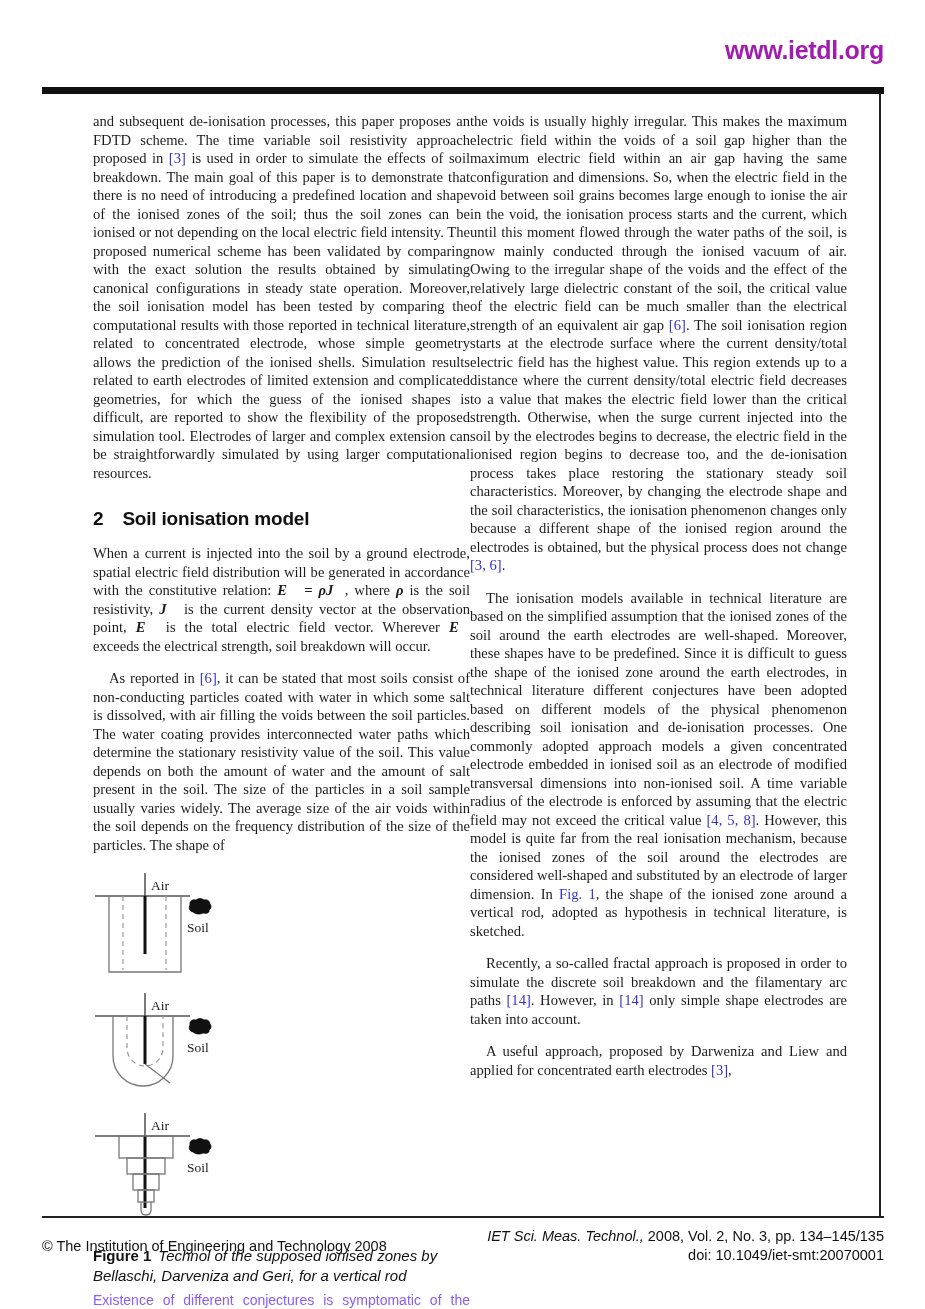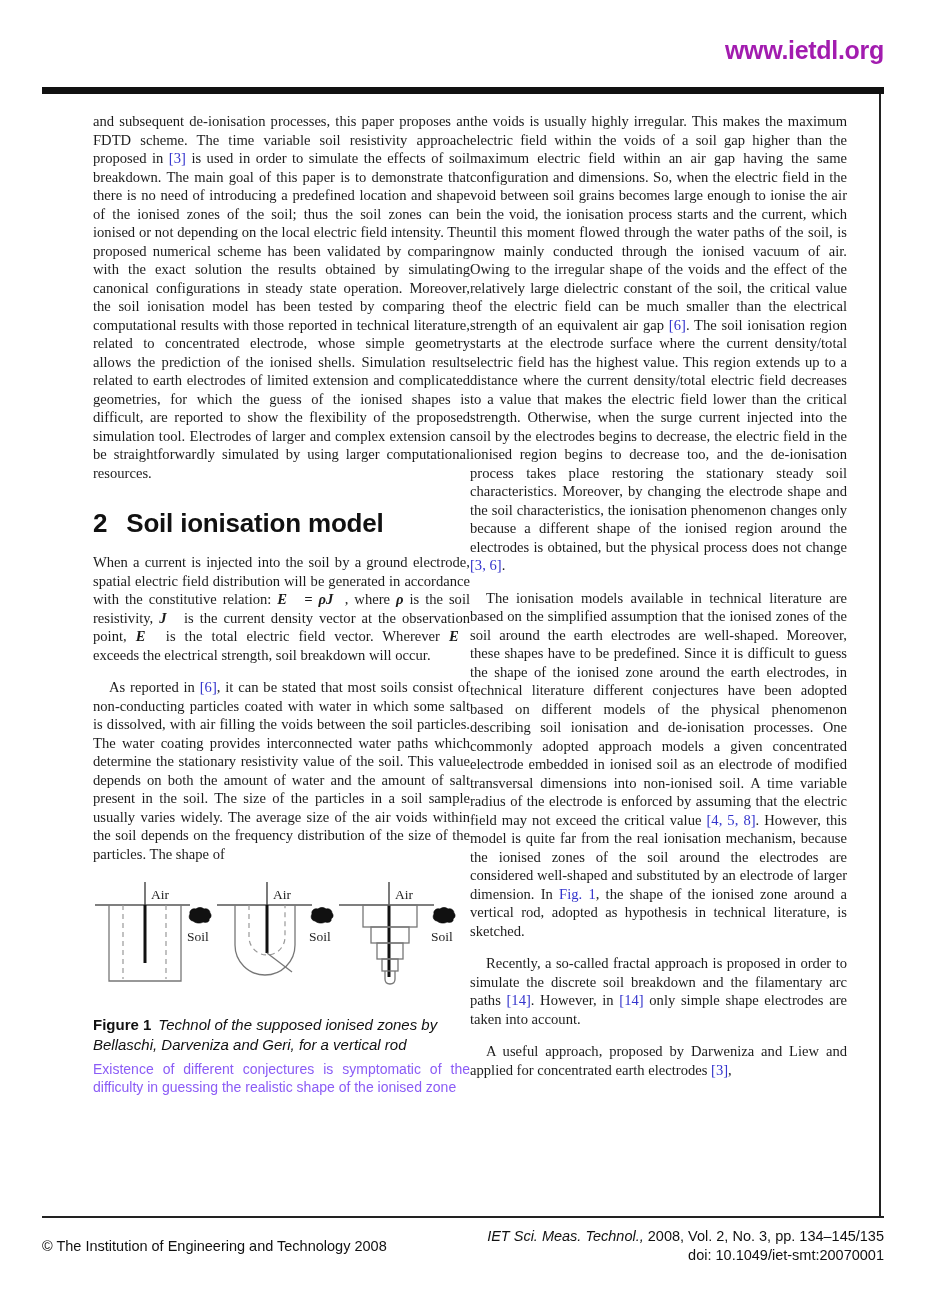--- a/index.html
+++ b/index.html
@@ -23,27 +23,27 @@
     margin:0 0 14px 0; font-size:14.6px; line-height:18.5px;
     text-align:justify; text-justify:inter-word; color:#1c1c1c;
   }
   p.body.indent { text-indent:16px; }
   .seg-link { color:#3333cc; }
   .seg-math { font-style:italic; font-weight:bold; }
 
   h2.sec {
     margin:26px 0 14px 0;
     font-family:"Liberation Sans","DejaVu Sans",sans-serif;
-    font-weight:bold; font-size:26px; color:#111; letter-spacing:-0.2px;
+    font-weight:bold; font-size:19px; color:#111; letter-spacing:-0.2px;
   }
   h2.sec .sec-title { margin-left:19px; }
 
   
   .figure { margin-top:16px; }
-  .diagrams { display:flex; justify-content:flex-start; width:377px; }
+  .diagrams { display:flex; justify-content:flex-start; width:377px;flex-direction:column; }
   .diagrams svg { display:block; }
   .gl { stroke:#555; stroke-width:1.4; }
   .rod-thin { stroke:#333; stroke-width:1.3; }
   .rod { stroke:#111; stroke-width:3; }
   .zone { stroke:#777; stroke-width:1.3; fill:none; }
   .dash { stroke:#999; stroke-width:1.2; stroke-dasharray:5 4; fill:none; }
   .diag-label { font-family:"Liberation Serif","DejaVu Serif",serif; font-size:13.5px; fill:#222; }
   .blob { fill:#111; stroke:#000; stroke-width:0.6; }
 
   .fig-caption {

